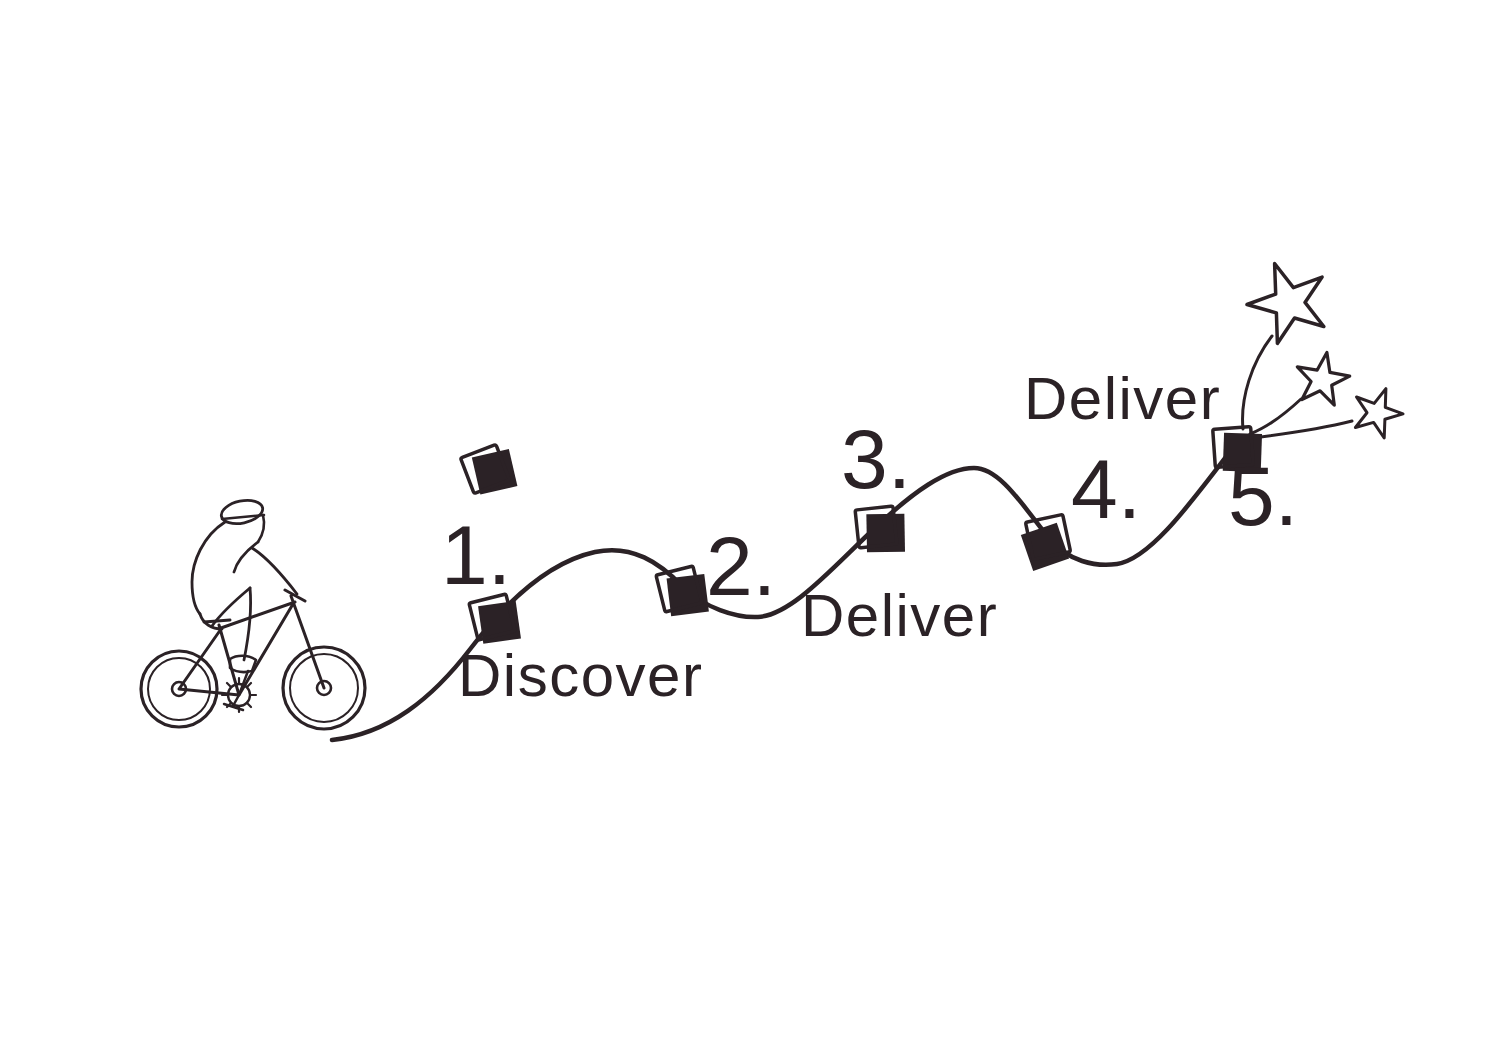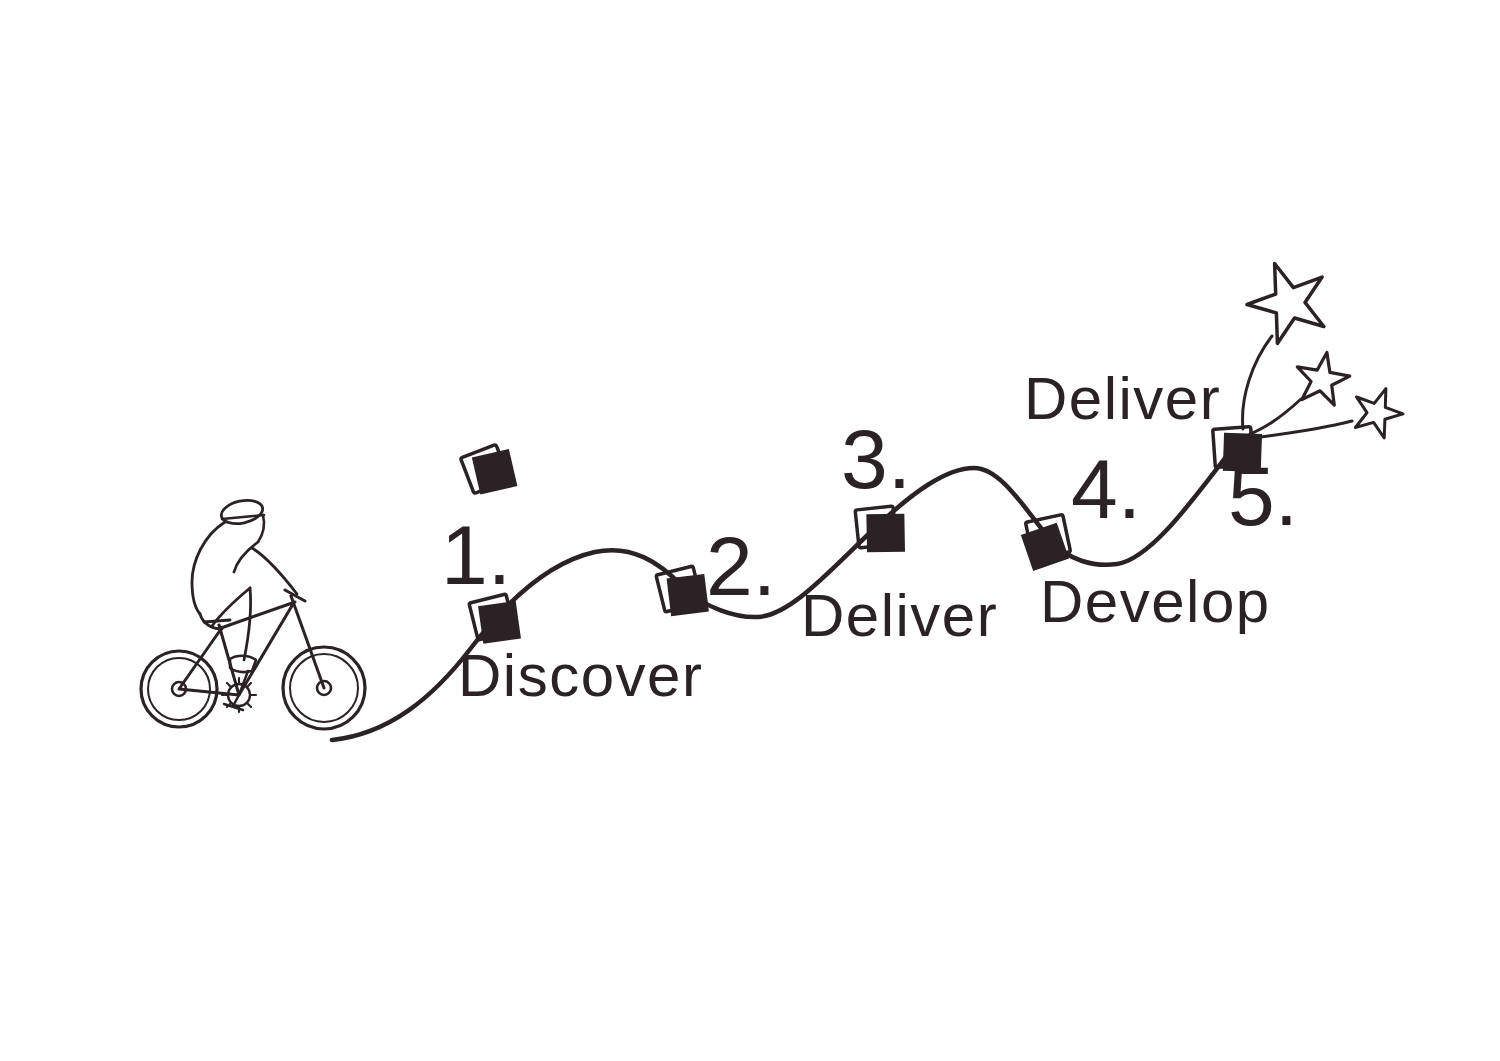--- a/index.html
+++ b/index.html
@@ -117,16 +117,15 @@
   </svg>
 
   <div class="label num" style="left:441px;top:513px;">1.</div>
   <div class="label num" style="left:706px;top:524px;">2.</div>
   <div class="label num" style="left:841px;top:417px;">3.</div>
   <div class="label num" style="left:1071px;top:447px;">4.</div>
   <div class="label num" style="left:1228px;top:454px;">5.</div>
 
   <div class="label word" style="left:458px;top:646px;">Discover</div>
   <div class="label word" style="left:801px;top:586px;">Deliver</div>
-  <div class="label word" style="left:1040px;top:572px;">Develop</div>
   <div class="label word" style="left:1024px;top:369px;">Deliver</div>
 
 </div>
 
 </body></html>

